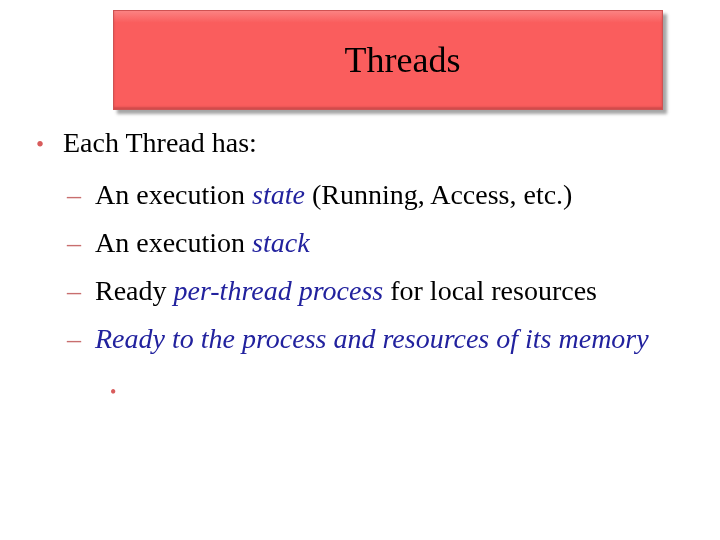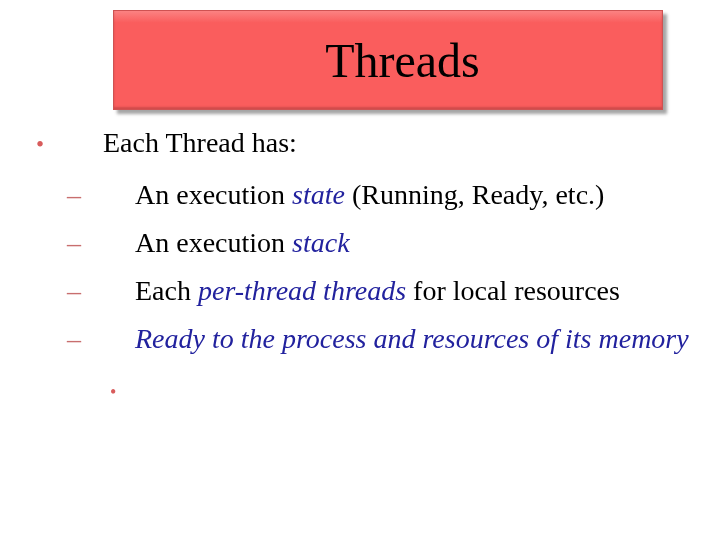--- a/index.html
+++ b/index.html
@@ -17,37 +17,37 @@
   .title-box {
     position: absolute;
     left: 113px; top: 10px;
     width: 550px; height: 100px;
     background: linear-gradient(180deg, #fb8282 0%, var(--title-box-fill, #fa5d5d) 12%, var(--title-box-fill, #fa5d5d) 100%);
     border: 1px solid var(--title-box-border, #cf5252);
     box-shadow: 4px 4px 3px var(--shadow, #a6a6a6), inset 0 -2px 2px rgba(100, 30, 30, 0.28);
     display: flex; align-items: center; justify-content: center;
   }
   .title {
-    font-size: 48px;
+    font-size: 36px;
     color: var(--title-text, #000000);
     white-space: nowrap;
     margin-left: 29px;
   }
   .content {
     position: absolute;
     left: 0; top: 126px;
     width: 706px;
   }
   .bullet {
     display: flex;
     align-items: baseline;
     color: var(--body-text, #000000);
   }
   .bullet .marker { flex: none; }
-  .bullet .text { white-space: nowrap; margin-left: 40px; }
+  .bullet .text { white-space: nowrap; }
   .l1 { font-size: 28px; line-height: 34px; margin-left: 30px; }
   .l1 .marker { width: 33px; padding-left: 6px; font-size: 23px; color: var(--marker-dot, #d85c5c); }
   .l2 { font-size: 28px; line-height: 34px; margin-left: 62px; margin-top: 14px; }
   .l1 + .l2 { margin-top: 16px; }
   .l2 .marker { width: 33px; padding-left: 5px; color: var(--marker-dash, #c86e6e); }
   .l3 { font-size: 22px; line-height: 28px; margin-left: 104px; margin-top: 22px; }
   .l3 .marker { width: 24px; padding-left: 6px; font-size: 18px; color: var(--marker-dot, #d85c5c); }
   .em { color: var(--emphasis-text, #22229e); font-style: italic; }
   .it { font-style: italic; }
 </style>
@@ -58,29 +58,29 @@
   <div class="title-box">
     <div class="title">Threads</div>
   </div>
   <div class="content" id="bullets">
       <div class="bullet l1">
         <span class="marker">•</span>
         <span class="text"><span>Each Thread has:</span></span>
       </div>
       <div class="bullet l2">
         <span class="marker">–</span>
-        <span class="text"><span>An execution </span><span class="em it">state</span><span> (Running, Ready, etc.)</span></span>
+        <span class="text"><span>An execution </span><span class="em it">state</span><span> (Running, Access, etc.)</span></span>
       </div>
       <div class="bullet l2">
         <span class="marker">–</span>
         <span class="text"><span>An execution </span><span class="em">stack</span></span>
       </div>
       <div class="bullet l2">
         <span class="marker">–</span>
-        <span class="text"><span>Each </span><span class="em">per-thread threads</span><span> for local resources</span></span>
+        <span class="text"><span>Ready </span><span class="em">per-thread process</span><span> for local resources</span></span>
       </div>
       <div class="bullet l2">
         <span class="marker">–</span>
         <span class="text"><span class="em">Ready to the </span><span class="em it">process</span><span class="em"> and resources of its memory</span></span>
       </div>
       <div class="bullet l3">
         <span class="marker">•</span>
       </div>
     </div>
 </div>

